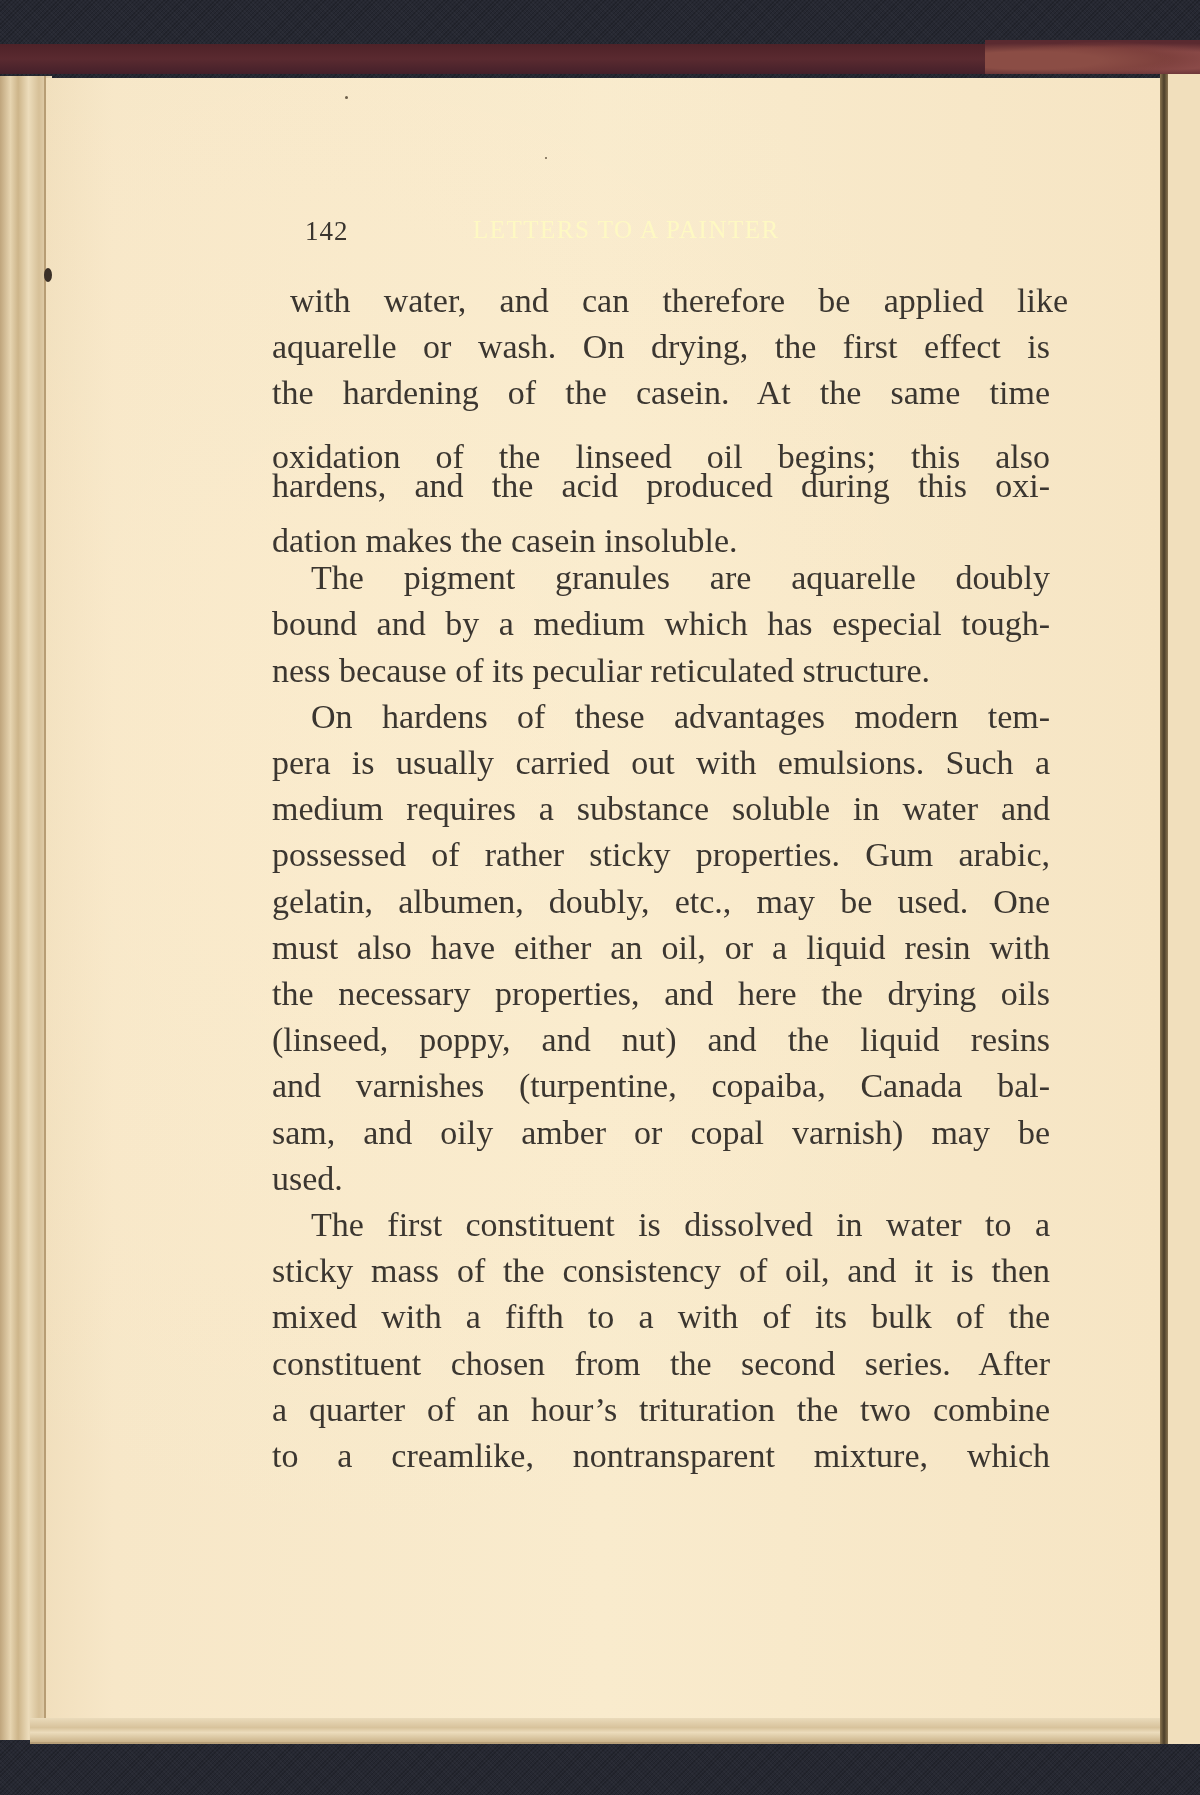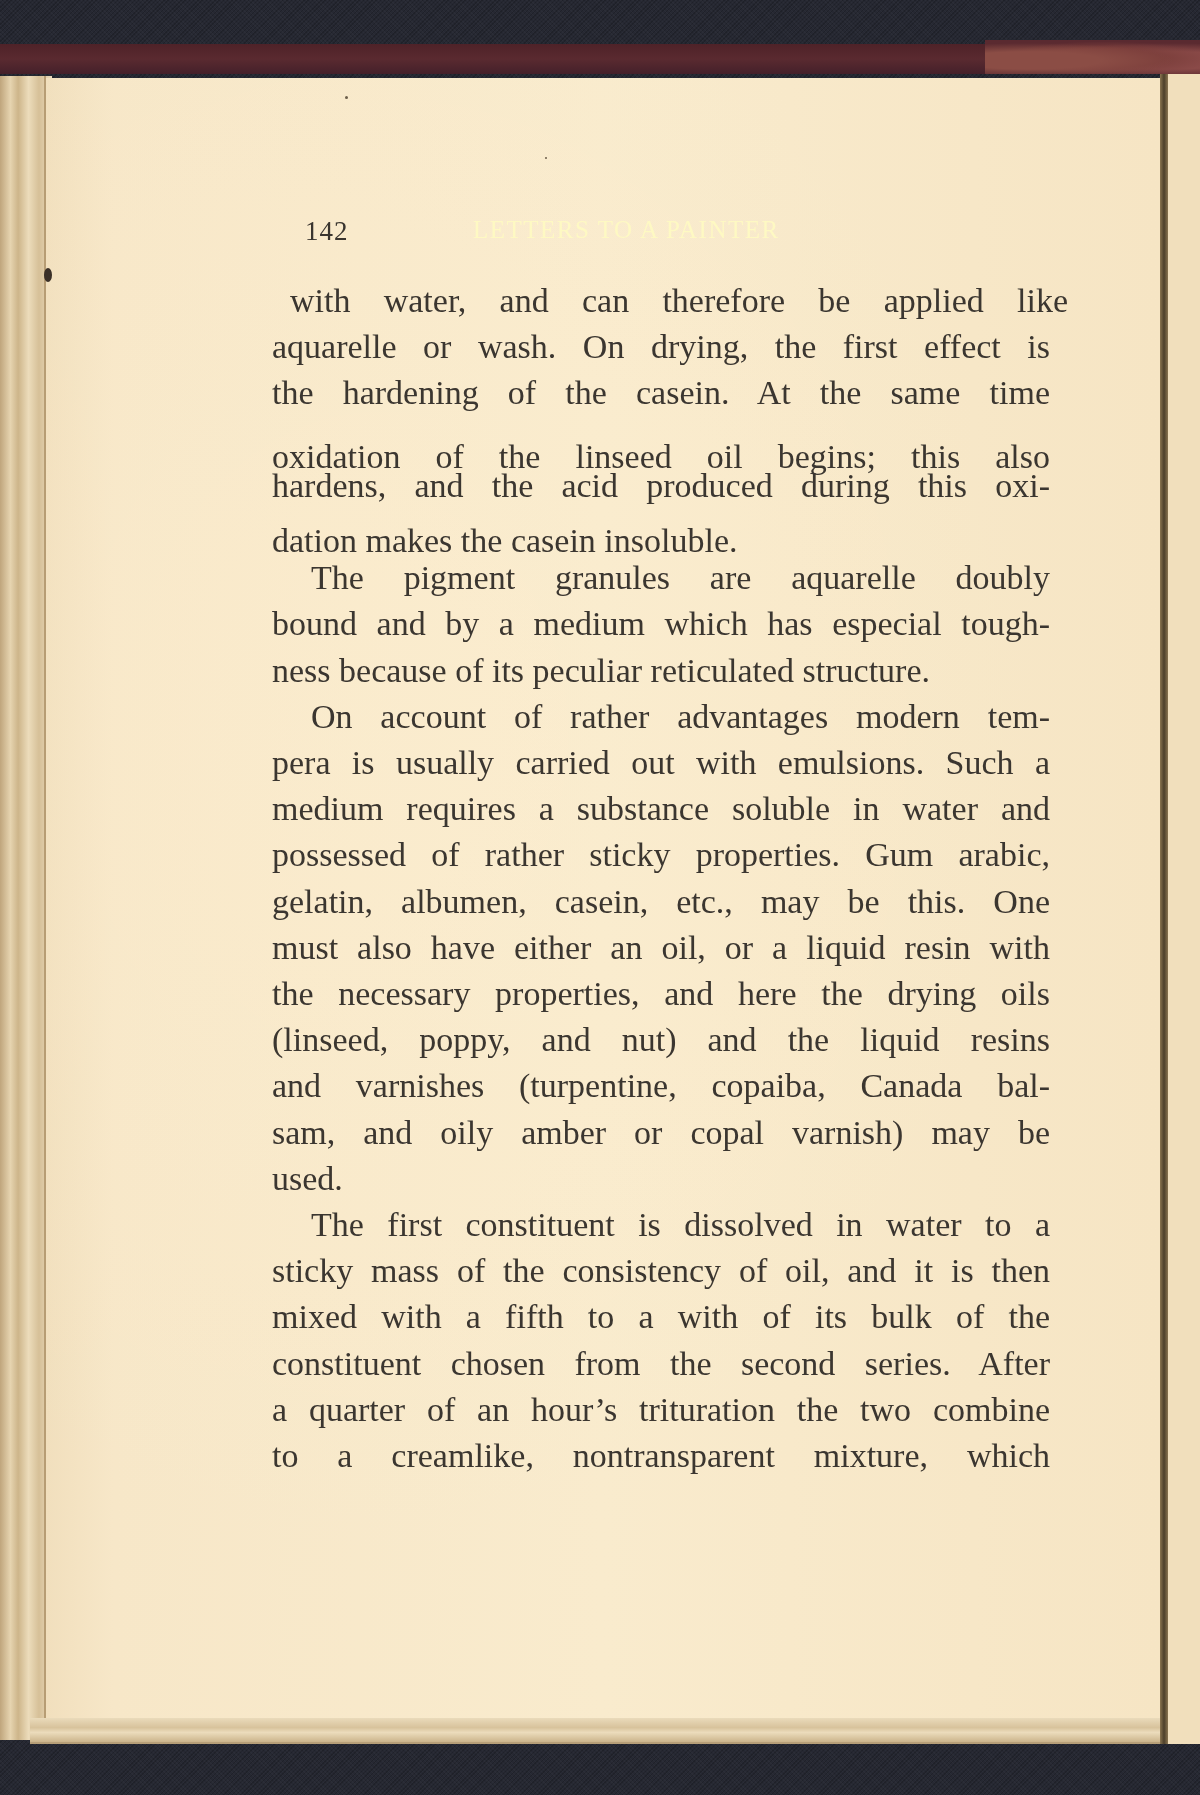--- a/index.html
+++ b/index.html
@@ -154,25 +154,25 @@
 <div class="text-block" id="text-block">
     <div class="line" style="top: 0px; margin-left: 18px;">with water, and can therefore be applied like</div>
     <div class="line" style="top: 46.2px;">aquarelle or wash.  On drying, the first effect is</div>
     <div class="line" style="top: 92.4px;">the hardening of the casein.  At the same time</div>
     <div class="line" style="top: 156px;">oxidation of the linseed oil begins; this also</div>
     <div class="line" style="top: 184.8px;">hardens, and the acid produced during this oxi-</div>
     <div class="line last" style="top: 240px;">dation makes the casein insoluble.</div>
     <div class="line indent" style="top: 277.2px;">The pigment granules are aquarelle doubly</div>
     <div class="line" style="top: 323.4px;">bound and by a medium which has especial tough-</div>
     <div class="line last" style="top: 369.6px;">ness because of its peculiar reticulated structure.</div>
-    <div class="line indent" style="top: 415.8px;">On account of rather advantages modern tem-</div>
+    <div class="line indent" style="top: 415.8px;">On hardens of these advantages modern tem-</div>
     <div class="line" style="top: 462px;">pera is usually carried out with emulsions.  Such a</div>
     <div class="line" style="top: 508.2px;">medium requires a substance soluble in water and</div>
     <div class="line" style="top: 554.4px;">possessed of rather sticky properties.  Gum arabic,</div>
-    <div class="line" style="top: 600.6px;">gelatin, albumen, casein, etc., may be this.  One</div>
+    <div class="line" style="top: 600.6px;">gelatin, albumen, doubly, etc., may be used.  One</div>
     <div class="line" style="top: 646.8px;">must also have either an oil, or a liquid resin with</div>
     <div class="line" style="top: 693px;">the necessary properties, and here the drying oils</div>
     <div class="line" style="top: 739.2px;">(linseed, poppy, and nut) and the liquid resins</div>
     <div class="line" style="top: 785.4px;">and varnishes (turpentine, copaiba, Canada bal-</div>
     <div class="line" style="top: 831.6px;">sam, and oily amber or copal varnish) may be</div>
     <div class="line last" style="top: 877.8px;">used.</div>
     <div class="line indent" style="top: 924px;">The first constituent is dissolved in water to a</div>
     <div class="line" style="top: 970.2px;">sticky mass of the consistency of oil, and it is then</div>
     <div class="line" style="top: 1016.4px;">mixed with a fifth to a with of its bulk of the</div>
     <div class="line" style="top: 1062.6px;">constituent chosen from the second series.  After</div>

